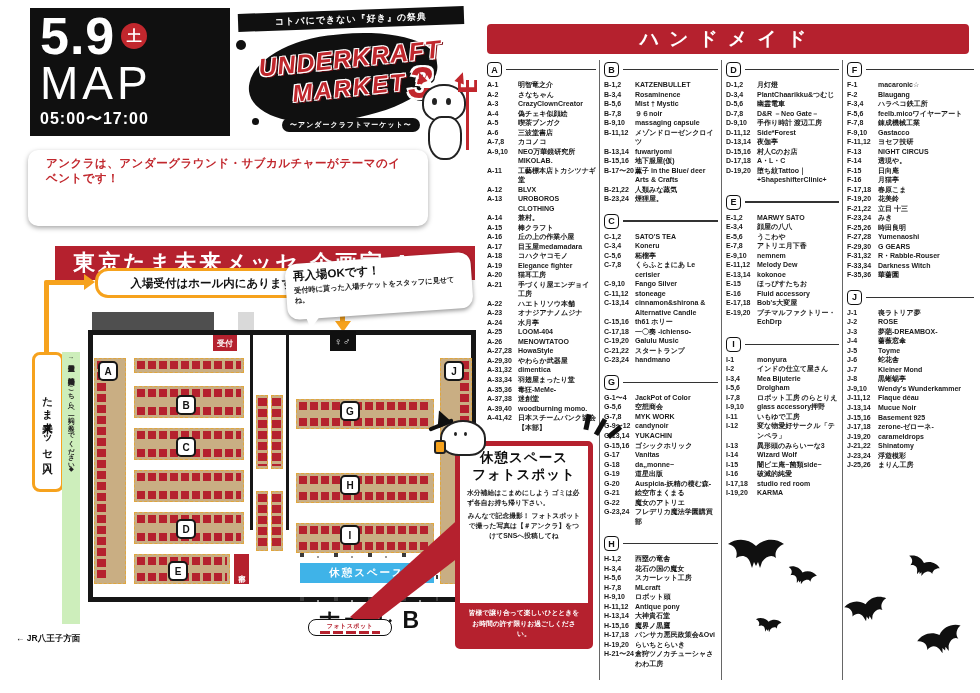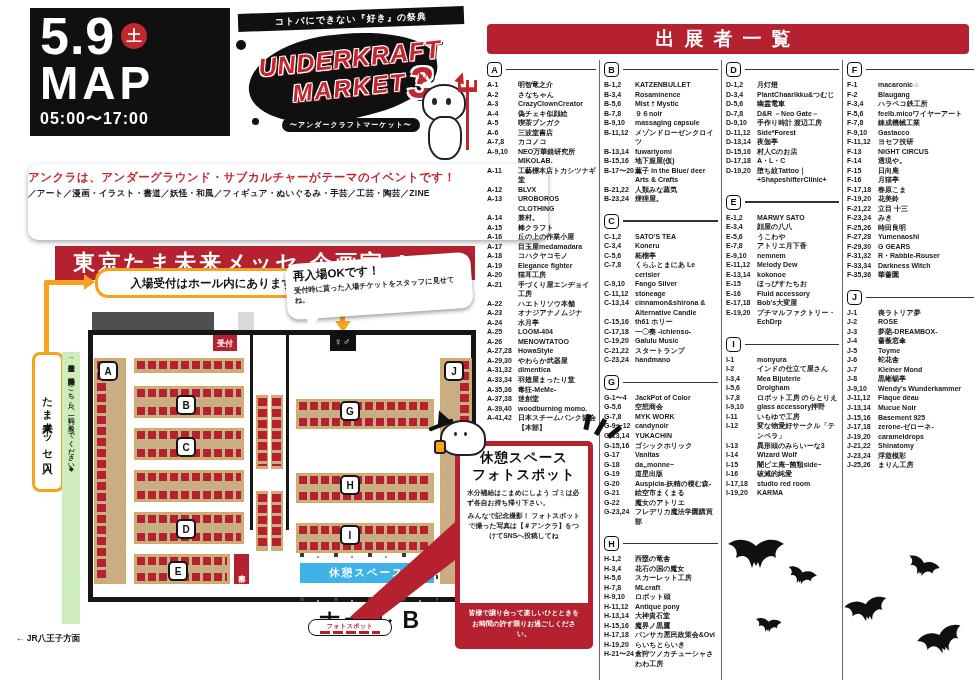--- a/index.html
+++ b/index.html
@@ -5,21 +5,21 @@
   html,body{margin:0;padding:0;}
   body{font-family:"Liberation Sans","DejaVu Sans",sans-serif;background:#fff;}
   #page{position:relative;width:980px;height:693px;overflow:hidden;background:#fff;}
   .abs{position:absolute;}
 
   
   #datebox{left:30px;top:8px;width:200px;height:128px;background:#101010;color:#fff;padding:2px 0 0 10px;box-sizing:border-box;}
   #date-row{display:flex;align-items:center;gap:6px;}
   #date-big{font-size:52px;font-weight:900;letter-spacing:1px;line-height:1;}
   #day-badge{width:26px;height:26px;border-radius:50%;background:#c1272d;color:#fff;font-size:15px;font-weight:900;display:flex;align-items:center;justify-content:center;}
-  #map-label{font-size:46px;font-weight:700;line-height:0.95;letter-spacing:4px;}
+  #map-label{font-size:46px;font-weight:400;line-height:0.95;letter-spacing:4px;}
   #time-label{font-size:16px;font-weight:700;letter-spacing:1px;margin-top:3px;}
 
   
   #ribbon{left:238px;top:10px;width:226px;height:18px;background:#101010;color:#fff;font-size:9px;font-weight:700;display:flex;align-items:center;justify-content:center;transform:rotate(-2deg);letter-spacing:1px;}
   #logo-splat{left:248px;top:34px;width:190px;height:86px;background:#101010;border-radius:46% 54% 58% 42%/55% 45% 52% 48%;transform:rotate(-7deg);}
   .splat-dot{position:absolute;background:#101010;border-radius:50%;}
   #logo-l1{left:258px;top:44px;font-size:25px;font-weight:900;font-style:italic;color:#c1272d;transform:rotate(-6deg);text-shadow:-1px -1px 0 #fff,1px -1px 0 #fff,-1px 1px 0 #fff,1px 1px 0 #fff,2px 2px 0 #7a1016;letter-spacing:1px;}
   #logo-l2{left:292px;top:74px;font-size:24px;font-weight:900;font-style:italic;color:#c1272d;transform:rotate(-6deg);text-shadow:-1px -1px 0 #fff,1px -1px 0 #fff,-1px 1px 0 #fff,1px 1px 0 #fff,2px 2px 0 #7a1016;letter-spacing:2px;}
   #logo-3{left:408px;top:58px;font-size:44px;font-weight:900;font-style:italic;color:#c1272d;text-shadow:-2px -2px 0 #fff,2px -2px 0 #fff,-2px 2px 0 #fff,2px 2px 0 #fff,3px 3px 0 #101010;}
   #logo-sub{left:282px;top:118px;background:#101010;color:#fff;font-size:7px;font-weight:700;padding:2px 8px;border-radius:8px;letter-spacing:1px;}
@@ -27,21 +27,21 @@
   #mascot{left:408px;top:72px;width:70px;height:95px;}
   .cat-head{position:absolute;left:14px;top:12px;width:40px;height:34px;background:#fff;border:2px solid #222;border-radius:48% 48% 44% 44%;}
   .cat-ear{position:absolute;width:0;height:0;border-left:7px solid transparent;border-right:7px solid transparent;border-bottom:13px solid #fff;top:3px;}
   .cat-horn{position:absolute;width:0;height:0;border-left:5px solid transparent;border-right:5px solid transparent;border-bottom:11px solid #c1272d;top:0;}
   .cat-eye{position:absolute;top:26px;width:5px;height:7px;background:#222;border-radius:50%;}
   .cat-body{position:absolute;left:20px;top:44px;width:30px;height:40px;background:#fff;border:2px solid #222;border-radius:40% 40% 45% 45%;}
   .trident{position:absolute;left:58px;top:18px;width:3px;height:60px;background:#c1272d;}
   .trident-head{position:absolute;left:50px;top:8px;width:19px;height:12px;background:#c1272d;clip-path:polygon(0 0,15% 0,15% 60%,42% 60%,42% 0,58% 0,58% 60%,85% 60%,85% 0,100% 0,100% 100%,0 100%);}
 
   
-  #intro{left:28px;top:164px;width:520px;height:76px;background:#fff;border-radius:10px;box-shadow:0 2px 5px rgba(0,0,0,.35);padding:6px 0;box-sizing:border-box;}
+  #intro{left:28px;top:150px;width:400px;height:76px;background:#fff;border-radius:10px;box-shadow:0 2px 5px rgba(0,0,0,.35);padding:6px 18px;box-sizing:border-box;}
   #intro-head{color:#c1272d;font-size:11.5px;font-weight:900;letter-spacing:.5px;}
   .intro-line{color:#1a1a1a;font-size:8.6px;font-weight:700;margin-top:2.5px;letter-spacing:.2px;}
   .intro-line.center{text-align:center;}
 
   
   #venue-head{left:55px;top:246px;width:420px;height:34px;background:#b5212e;color:#fff;font-size:22px;font-weight:900;display:flex;align-items:center;justify-content:center;letter-spacing:3px;}
 
   
   #map{left:0;top:255px;width:490px;height:438px;}
   #callout{left:95px;top:13px;width:228px;height:24px;background:#fff;border:3px solid #f6a21d;border-radius:13px;font-size:11.5px;font-weight:900;display:flex;align-items:center;justify-content:center;color:#111;}
@@ -144,21 +144,20 @@
     <div class="cat-head"></div>
     <div class="cat-eye" style="left:24px;"></div>
       <div class="cat-eye" style="left:38px;"></div>
     <div class="cat-body"></div>
     <div class="trident"></div>
     <div class="trident-head"></div>
   </div>
 
   <div class="abs" id="intro">
     <div id="intro-head">アンクラは、アンダーグラウンド・サブカルチャーがテーマのイベントです！</div>
-    <div class="intro-line">／アート／漫画・イラスト・書道／妖怪・和風／フィギュア・ぬいぐるみ・手芸／工芸・陶芸／ZINE</div>
   </div>
 
   <div class="abs" id="venue-head">東京たま未来メッセ 企画室 A・B</div>
 
   <div class="abs" id="map">
 
     <div class="abs arrow-seg" style="left:44px;top:27px;width:5px;height:72px;"></div>
     <div class="abs arrow-seg" style="left:44px;top:25px;width:42px;height:5px;"></div>
     <div class="abs arrow-head" style="left:84px;top:19px;border-top:8px solid transparent;border-bottom:8px solid transparent;border-left:11px solid #f6a21d;"></div>
     <div class="abs arrow-seg" style="left:340px;top:38px;width:5px;height:30px;"></div>
@@ -266,21 +265,21 @@
     <div class="abs" id="entrance-box">
         <span>たま未来メッセ入口</span>
       </div>
     <div class="abs" id="greenstrip">
       <span>↑最前列位置</span>
       <span class="q2">◆入場待機列はこちらへ 一列に並んでください◆</span>
     </div>
     <div class="abs" id="jr-note">← JR八王子方面</div>
   </div>
 
-  <div class="abs" id="list-title">出展者一覧</div>
+  <div class="abs" id="list-title">ハンドメイド</div>
   <div class="abs" id="columns">
     <div class="ex-col" id="col-0">
         <div class="sec-head">
           <span class="sec-badge">A</span>
           <span class="sec-line"></span>
         </div>
         <div class="ex-row">
           <span class="ex-code">A-1</span>
           <span class="ex-name">明智竜之介</span>
         </div>

